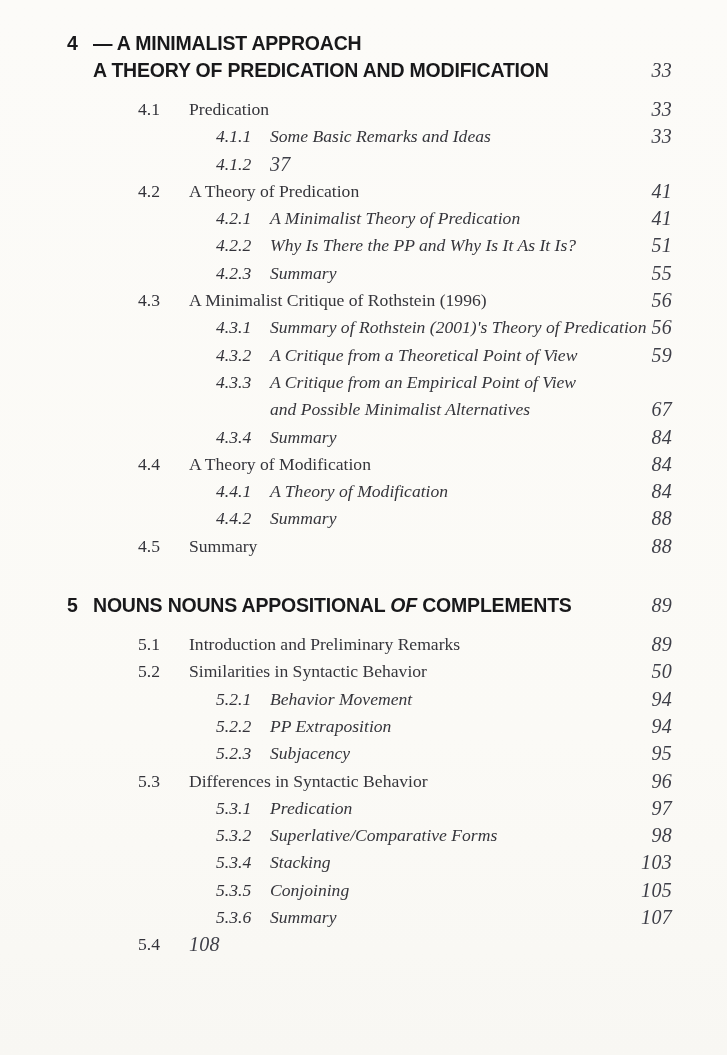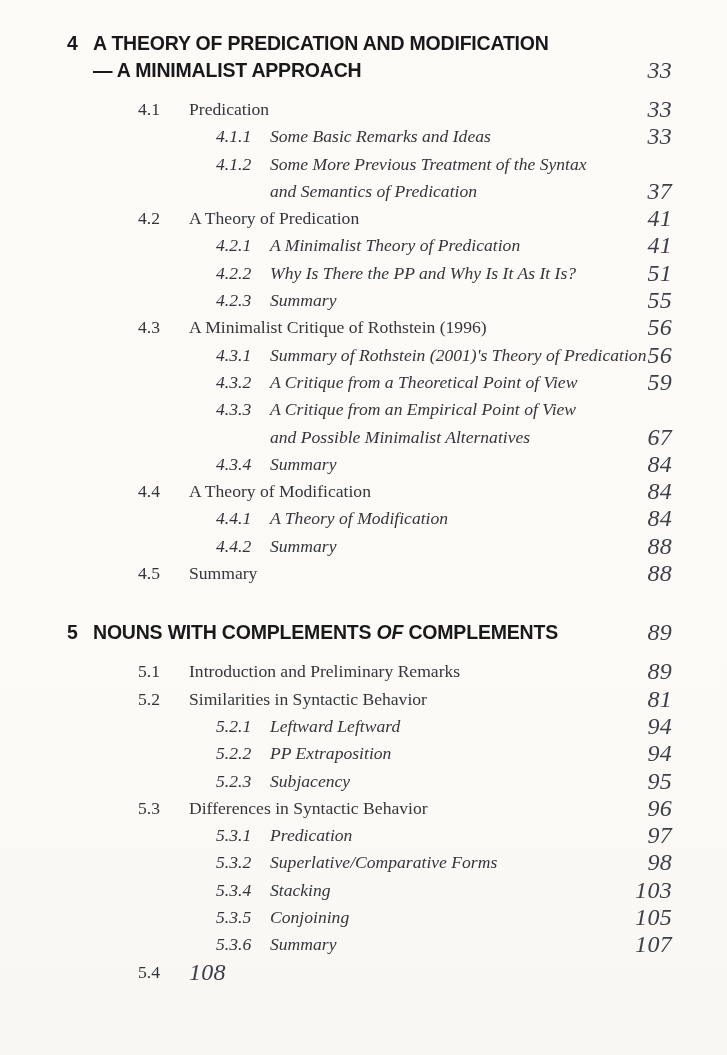--- a/index.html
+++ b/index.html
@@ -26,21 +26,21 @@
     letter-spacing:-0.2px;
     color:#19191b;
   }
   .chap-num{width:26px;flex:none;}
   .chap-title-lines{flex:1;}
   .chap-line{white-space:nowrap;}
   .pg{
     font-family:"Liberation Serif", serif;
     font-style:italic;
     font-weight:normal;
-    font-size:24px;
+    font-size:20px;
     color:#3e3f48;
     letter-spacing:0.3px;
   }
   .chap-head .pg{align-self:flex-end;line-height:27px;}
   .entries{margin-top:12px;padding-left:30px;}
   .row{display:flex;line-height:27.3px;font-size:17.6px;margin-left:41px;}
   .row .num{flex:none;color:#33333a;}
   .lvl1 .num{width:51px;}
   .lvl2{padding-left:78px;}
   .lvl2 .num{width:54px;}
@@ -51,46 +51,42 @@
 </style>
 </head>
 <body>
 
 <div class="page">
 
   <section class="chapter">
     <div class="chap-head">
       <span class="chap-num">4</span>
       <div class="chap-title-lines">
+          <div class="chap-line"><span>— A MINIMALIST APPROACH</span></div>
           <div class="chap-line"><span>A THEORY OF PREDICATION AND MODIFICATION</span></div>
-          <div class="chap-line"><span>— A MINIMALIST APPROACH</span></div>
         </div>
       <span class="pg">33</span>
     </div>
     <div class="entries">
         <div class="row lvl1">
           <span class="num">4.1</span>
           <span class="titles">
             <span class="tline">Predication</span>
           </span>
           <span class="pg">33</span>
         </div>
         <div class="row lvl2">
           <span class="num it">4.1.1</span>
           <span class="titles it">
             <span class="tline">Some Basic Remarks and Ideas</span>
           </span>
           <span class="pg">33</span>
         </div>
         <div class="row lvl2">
           <span class="num it">4.1.2</span>
-          <span class="titles it">
-            <span class="tline">Some More Previous Treatment of the Syntax</span>
-            <span class="tline">and Semantics of Predication</span>
-          </span>
           <span class="pg">37</span>
         </div>
         <div class="row lvl1">
           <span class="num">4.2</span>
           <span class="titles">
             <span class="tline">A Theory of Predication</span>
           </span>
           <span class="pg">41</span>
         </div>
         <div class="row lvl2">
@@ -178,43 +174,43 @@
           </span>
           <span class="pg">88</span>
         </div>
       </div>
   </section>
 
   <section class="chapter">
     <div class="chap-head">
       <span class="chap-num">5</span>
       <div class="chap-title-lines">
-          <div class="chap-line"><span>NOUNS WITH COMPLEMENTS </span><span class="it">OF</span><span> COMPLEMENTS</span></div>
+          <div class="chap-line"><span>NOUNS NOUNS APPOSITIONAL </span><span class="it">OF</span><span> COMPLEMENTS</span></div>
         </div>
       <span class="pg">89</span>
     </div>
     <div class="entries">
         <div class="row lvl1">
           <span class="num">5.1</span>
           <span class="titles">
             <span class="tline">Introduction and Preliminary Remarks</span>
           </span>
           <span class="pg">89</span>
         </div>
         <div class="row lvl1">
           <span class="num">5.2</span>
           <span class="titles">
             <span class="tline">Similarities in Syntactic Behavior</span>
           </span>
-          <span class="pg">81</span>
+          <span class="pg">50</span>
         </div>
         <div class="row lvl2">
           <span class="num it">5.2.1</span>
           <span class="titles it">
-            <span class="tline">Leftward Leftward</span>
+            <span class="tline">Behavior Movement</span>
           </span>
           <span class="pg">94</span>
         </div>
         <div class="row lvl2">
           <span class="num it">5.2.2</span>
           <span class="titles it">
             <span class="tline">PP Extraposition</span>
           </span>
           <span class="pg">94</span>
         </div>

